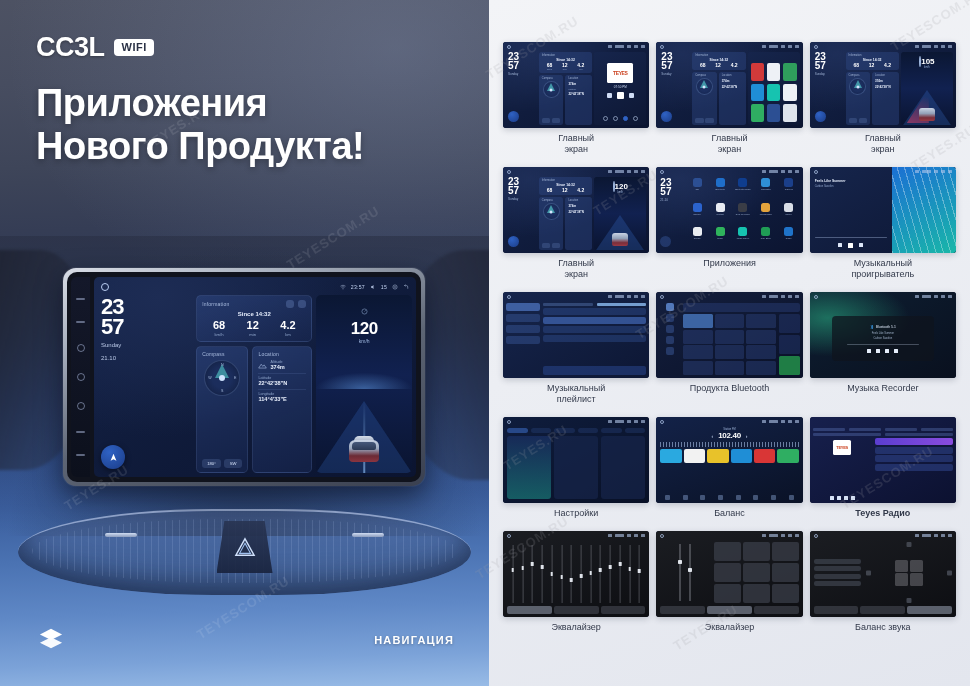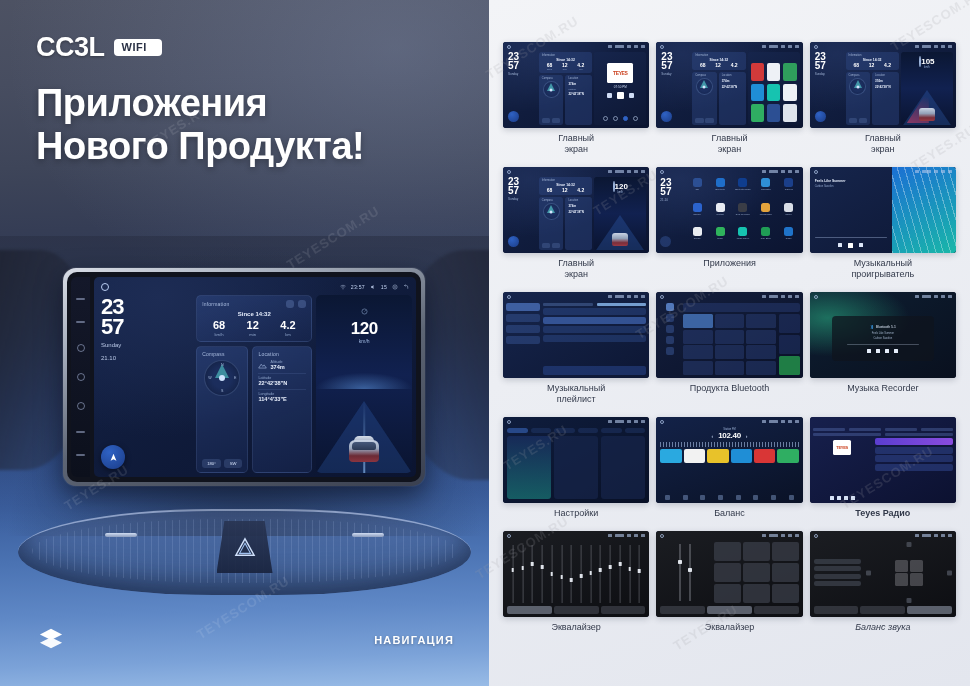--- a/index.html
+++ b/index.html
@@ -43,21 +43,21 @@
     display: flex; align-items: center; gap: 9px;
     z-index: 6;
   }
   .hero-logo .mark {
     color: #fff; font-size: 27px; font-weight: 700; letter-spacing: -.5px;
     text-shadow: 0 1px 3px rgba(0,0,0,.35);
   }
   .hero-logo .wifi-badge {
     background: #fff; color: #2b3246;
     font-size: 11px; font-weight: 700; letter-spacing: .5px;
-    padding: 3px 15px 3px 8px; border-radius: 4px; line-height: 1;
+    padding: 3px 7px 3px 8px; border-radius: 4px; line-height: 1;
   }
   .hero-head {
     position: absolute; left: 36px; top: 82px; z-index: 6;
   }
   .hero-head .year {
     color: #fff; font-size: 53px; font-weight: 700; line-height: 1.02;
     letter-spacing: -1px; text-shadow: 0 2px 6px rgba(0,0,0,.3);
   }
   .hero-head .l1, .hero-head .l2 {
     color: #fff; font-size: 38px; font-weight: 700; line-height: 1.12;
@@ -1448,21 +1448,21 @@
             <span class="stb-dot"></span>
             <span class="stb-right">
               <b></b>
                 <b class="tt"></b>
               <b></b>
                 <b></b>
                 <b></b>
             </span>
           </div>
         </div>
-        <div class="label" style="white-space: pre-line; font-style: italic;">Баланс звука</div>
+        <div class="label" style="white-space: pre-line;">Баланс звука</div>
       </div>
 
     </div>
 
     <div class="wm" style="left:-10px; top:40px;">TEYESCOM.RU</div>
     <div class="wm" style="right:-20px; top:12px;">TEYESCOM.RU</div>
     <div class="wm" style="right:-10px; top:140px;">TEYES.RU</div>
     <div class="wm" style="left:100px; top:185px;">TEYES.RU</div>
     <div class="wm" style="left:140px; top:300px;">TEYESCOM.RU</div>
     <div class="wm" style="left:10px; top:440px;">TEYES.RU</div>

